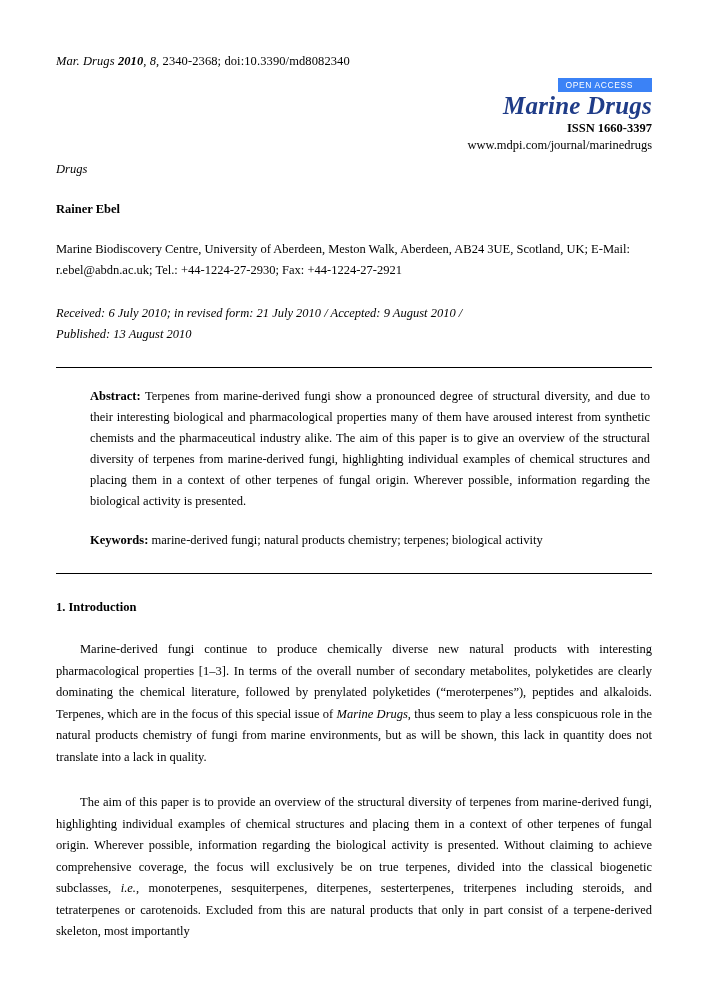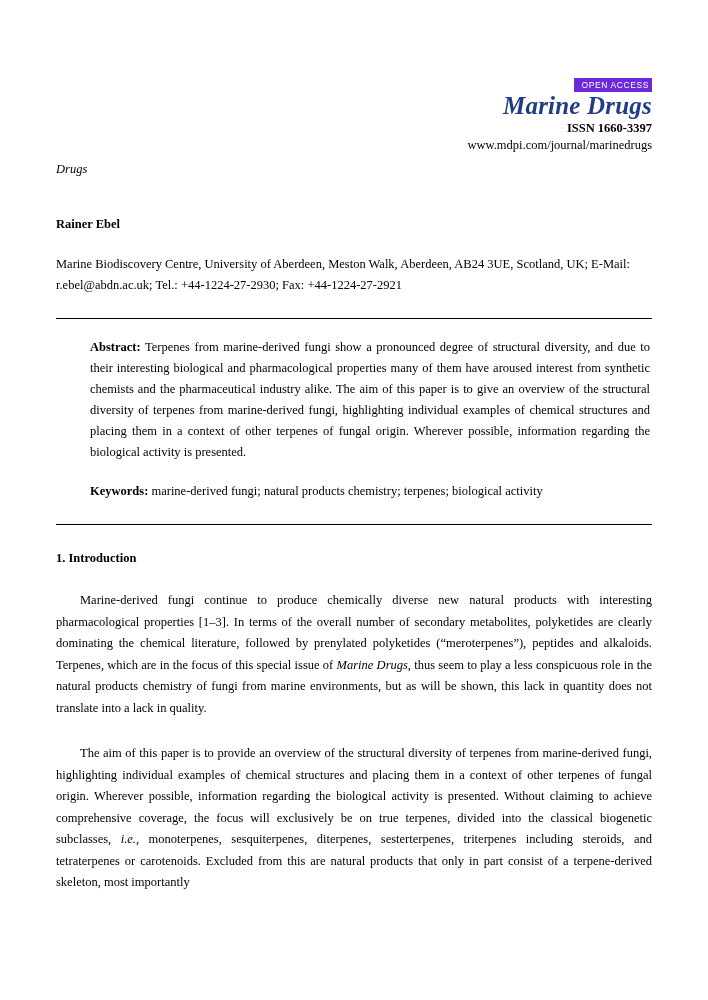--- a/index.html
+++ b/index.html
@@ -40,26 +40,26 @@
     font-style: normal;
   }
   .oa-badge-wrap {
     position: absolute;
     right: 0;
     top: 20px;
     text-align: right;
   }
   .oa-badge {
     display: inline-block;
-    background: #6d28d9;
+    background: #3b82f6;
     color: #ffffff;
     font-family: "Liberation Sans", sans-serif;
     font-size: 8.5px;
     letter-spacing: 0.6px;
-    padding: 2px 3px 2px 7px;
+    padding: 2px 19px 2px 7px;
   }
   .brand-block {
     position: absolute;
     right: 0;
     top: 38px;
     text-align: right;
   }
   .brand-title {
     color: #1f3c88;
     font-family: "Liberation Serif", serif;
@@ -91,21 +91,21 @@
     font-family: "Liberation Serif", serif;
     font-weight: bold;
     font-size: 18.5px;
     margin-top: 20px;
     letter-spacing: 0.1px;
   }
   .authors {
     font-family: "Liberation Serif", serif;
     font-weight: bold;
     font-size: 12.5px;
-    margin-top: 40px;
+    margin-top: 25px;
   }
   .affiliation {
     font-size: 12.5px;
     line-height: 21px;
     margin-top: 22px;
     max-width: 600px;
   }
   .history {
     font-size: 12.5px;
     font-style: italic;
@@ -158,39 +158,47 @@
   .para i {
     font-style: italic;
   }
 </style>
 </head>
 <body>
 
 <div class="page">
 
   <div class="masthead">
+    <div class="journal-ref">
+      <span>Mar. Drugs</span>
+      <b>2010</b><span class="roman">, </span><span>8</span><span class="roman">, 2340-2368; doi:10.3390/md8082340</span>
+    </div>
 
     <div class="oa-badge-wrap">
       <span class="oa-badge">OPEN ACCESS</span>
     </div>
 
     <div class="brand-block">
       <div class="brand-title">Marine Drugs</div>
       <div class="brand-issn">ISSN 1660-3397</div>
       <div class="brand-url">www.mdpi.com/journal/marinedrugs</div>
     </div>
   </div>
 
   <div class="article-type">Drugs</div>
 
 
   <div class="authors">Rainer Ebel</div>
 
   <div class="affiliation">Marine Biodiscovery Centre, University of Aberdeen, Meston Walk, Aberdeen, AB24 3UE, Scotland, UK; E-Mail: r.ebel@abdn.ac.uk; Tel.: +44-1224-27-2930; Fax: +44-1224-27-2921</div>
 
+  <div class="history">
+    <div>Received: 6 July 2010; in revised form: 21 July 2010 / Accepted: 9 August 2010 /</div>
+    <div>Published: 13 August 2010</div>
+  </div>
 
   <hr class="rule">
 
   <div class="abstract-block">
     <p class="abstract-text">
       <span class="lead">Abstract:</span><span> Terpenes from marine-derived fungi show a pronounced degree of structural diversity, and due to their interesting biological and pharmacological properties many of them have aroused interest from synthetic chemists and the pharmaceutical industry alike. The aim of this paper is to give an overview of the structural diversity of terpenes from marine-derived fungi, highlighting individual examples of chemical structures and placing them in a context of other terpenes of fungal origin. Wherever possible, information regarding the biological activity is presented.</span>
     </p>
     <p class="keywords">
       <span class="lead">Keywords:</span><span> marine-derived fungi; natural products chemistry; terpenes; biological activity</span>
     </p>

